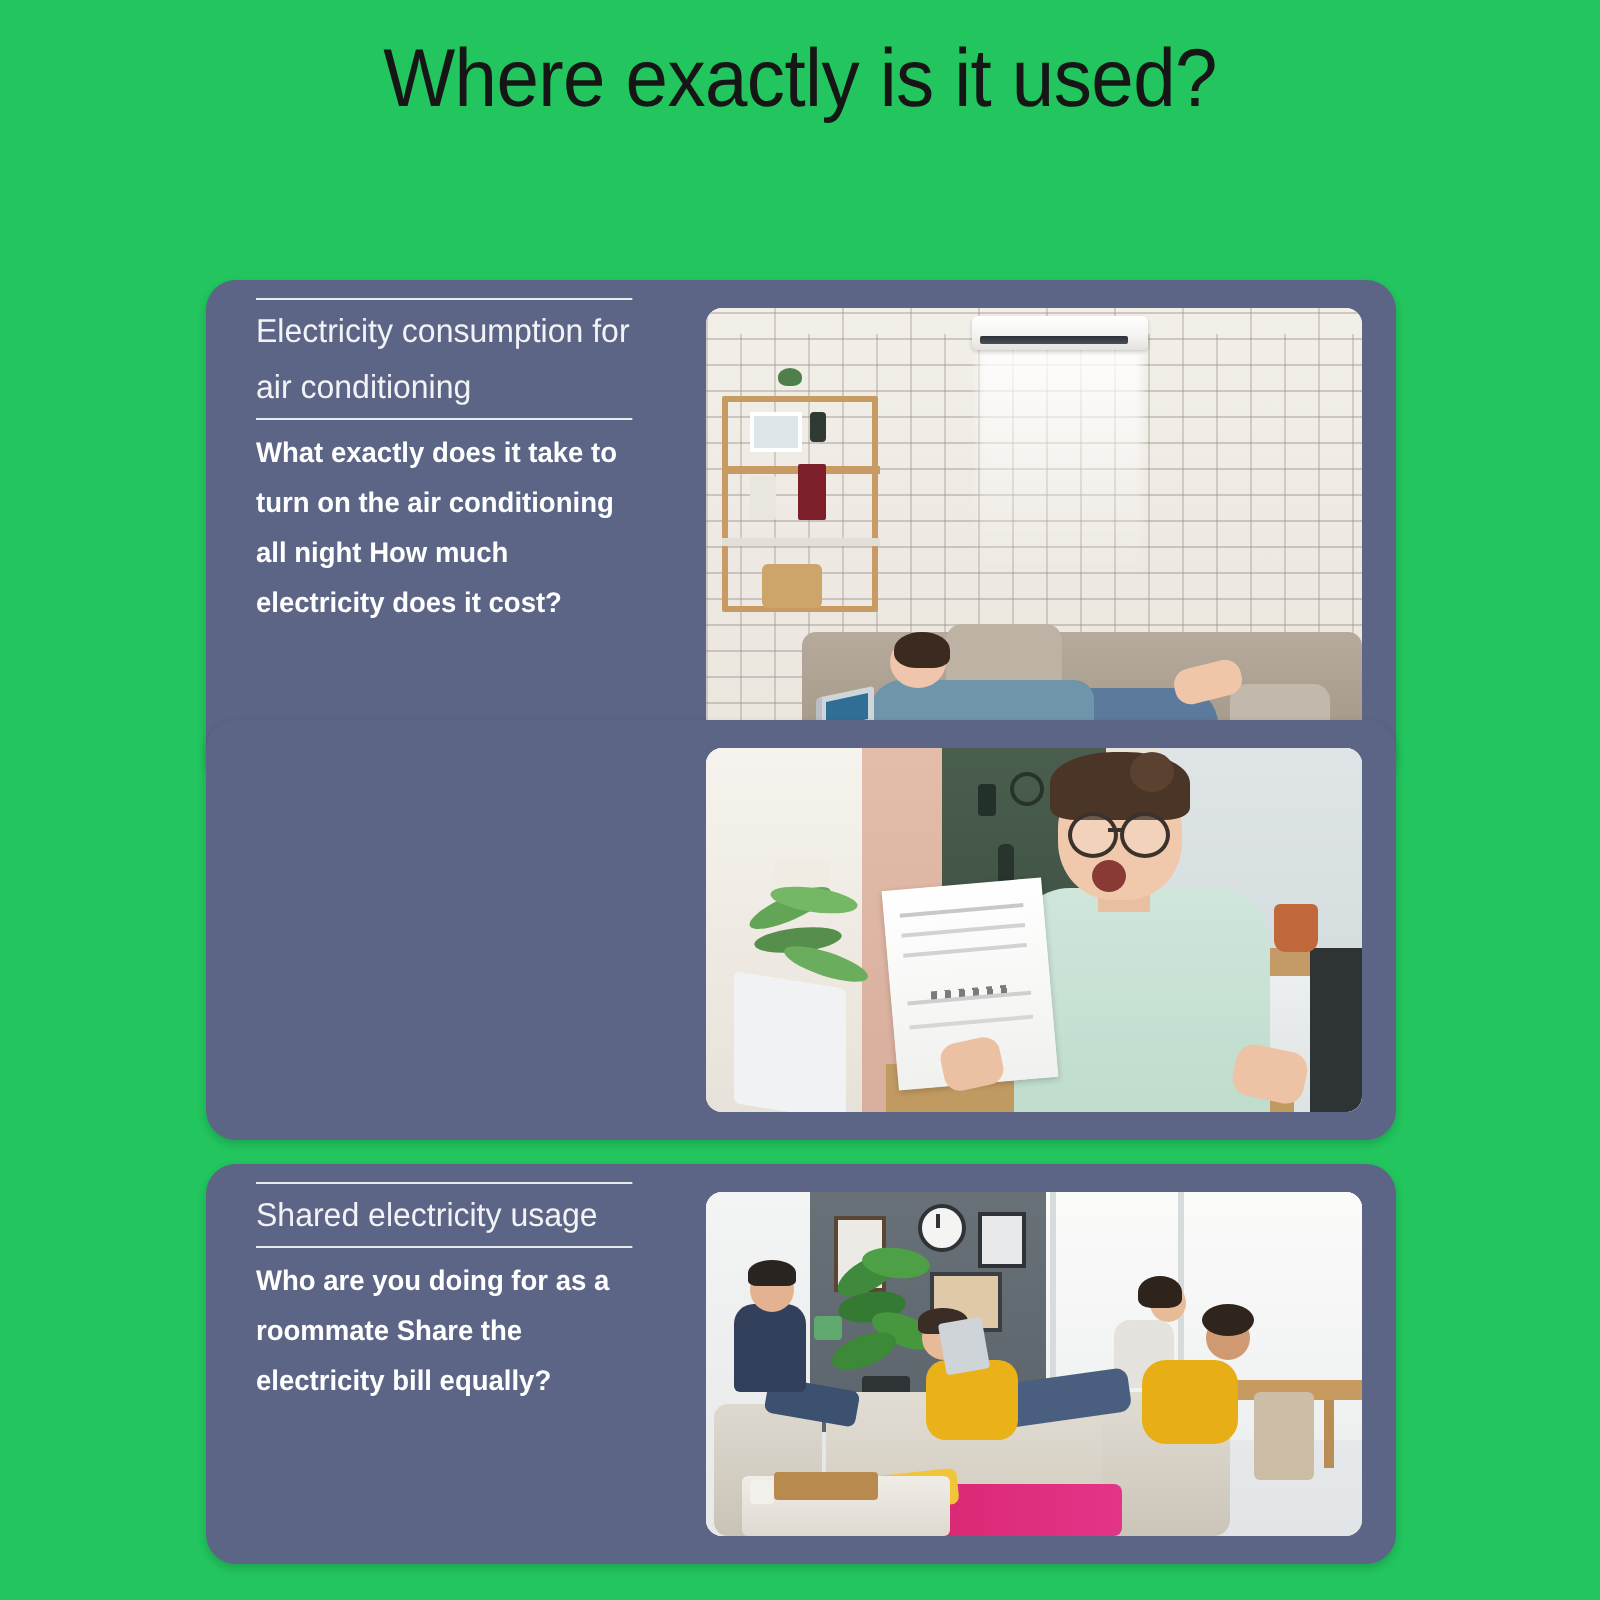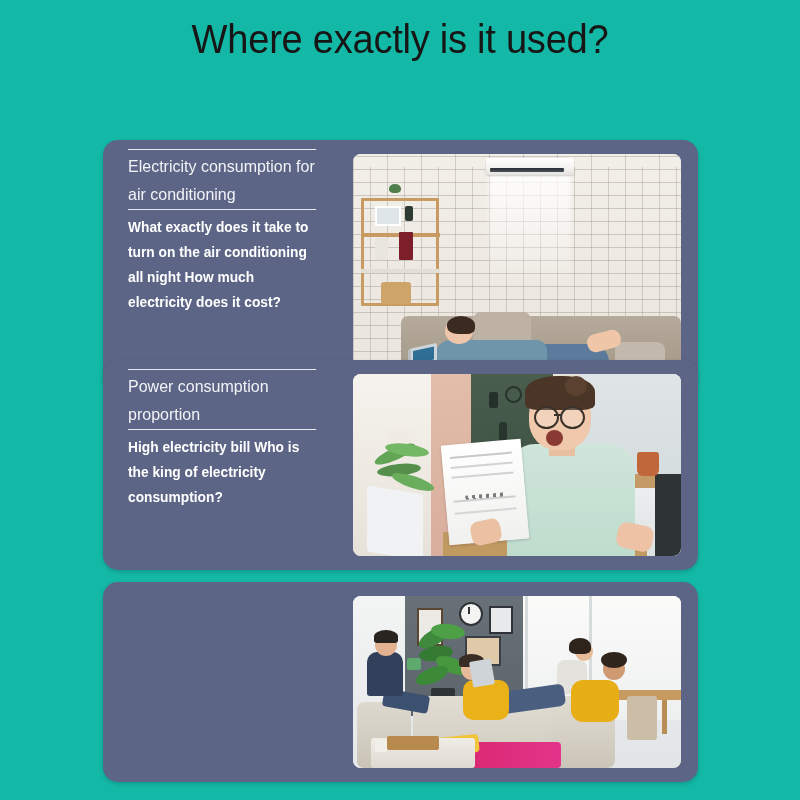--- a/index.html
+++ b/index.html
@@ -11,21 +11,21 @@
     width: 800px;
     height: 800px;
     overflow: hidden;
     font-family: "Liberation Sans", sans-serif;
     -webkit-font-smoothing: antialiased;
   }
   .page {
     position: relative;
     width: 800px;
     height: 800px;
-    background: #14b8a6;
+    background: #22c55e;
   }
 
   
   .page-title {
     position: absolute;
     top: 12px;
     left: 0;
     width: 800px;
     text-align: center;
     font-size: 41px;
@@ -334,24 +334,20 @@
       <div class="ph p1-jeans"></div>
       <div class="ph p1-feet"></div>
       <div class="ph p1-body"></div>
       <div class="ph p1-head"></div>
       <div class="ph p1-hair"></div>
       <div class="ph p1-laptop"></div>
     </div>
   </div>
 
   <div class="card card-2">
-    <div class="card-text">
-      <div class="card-heading">Power consumption proportion</div>
-      <div class="card-body">High electricity bill Who is the king of electricity consumption?</div>
-    </div>
     <div class="photo">
       <div class="ph p2-bg"></div>
       <div class="ph p2-wallR"></div>
       <div class="ph p2-green"></div>
       <div class="ph p2-greenObj1"></div>
       <div class="ph p2-greenObj2"></div>
       <div class="ph p2-greenObj3"></div>
       <div class="ph p2-wallPink"></div>
       <div class="ph p2-wallL"></div>
       <div class="ph p2-counter"></div>
@@ -376,20 +372,24 @@
       <div class="ph p2-glass1"></div>
       <div class="ph p2-glass2"></div>
       <div class="ph p2-bridge"></div>
       <div class="ph p2-hand2"></div>
       <div class="ph p2-paper"></div>
       <div class="ph p2-hand1"></div>
     </div>
   </div>
 
   <div class="card card-3">
+    <div class="card-text">
+      <div class="card-heading">Shared electricity usage</div>
+      <div class="card-body">Who are you doing for as a roommate Share the electricity bill equally?</div>
+    </div>
     <div class="photo">
       <div class="ph p3-bg"></div>
       <div class="ph p3-windowR"></div>
       <div class="ph p3-winbar"></div>
       <div class="ph p3-winbar2"></div>
       <div class="ph p3-wallGray"></div>
       <div class="ph p3-wallWhiteL"></div>
       <div class="ph p3-art1"></div>
       <div class="ph p3-art2"></div>
       <div class="ph p3-art3"></div>

